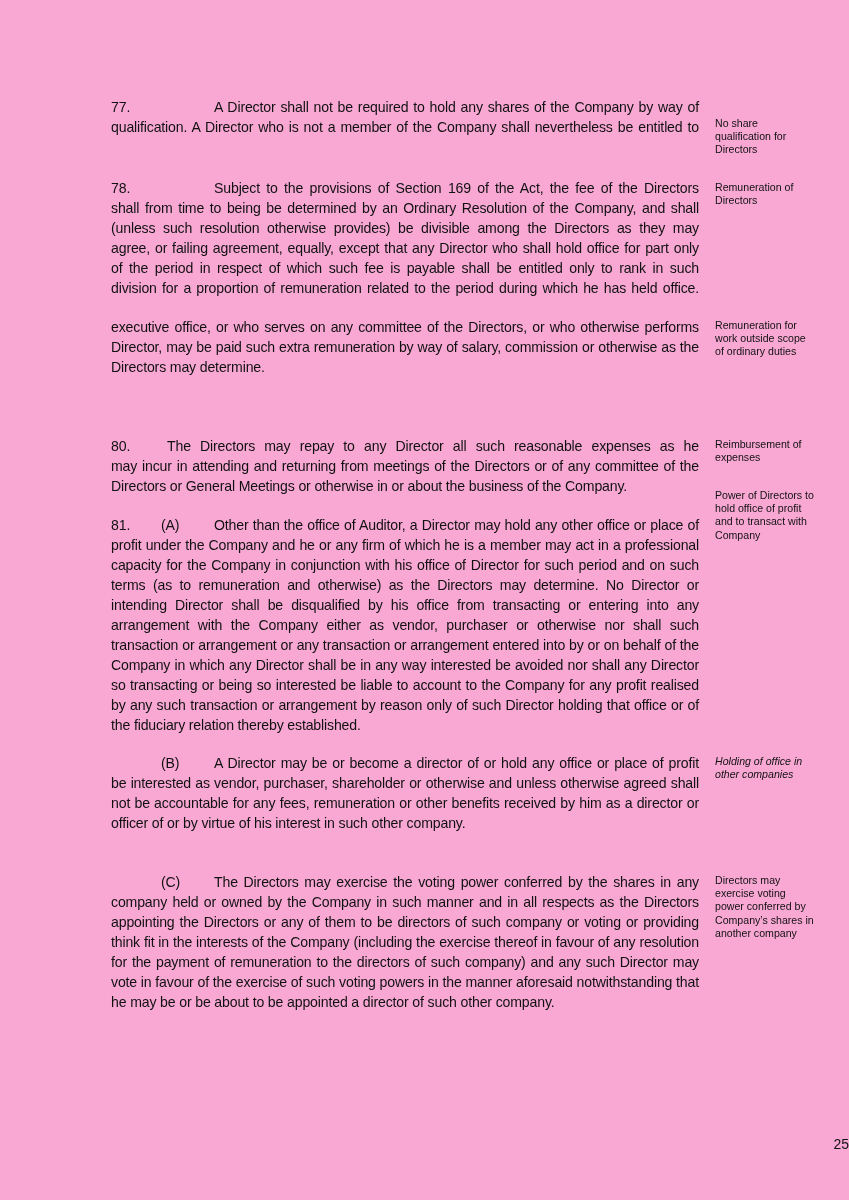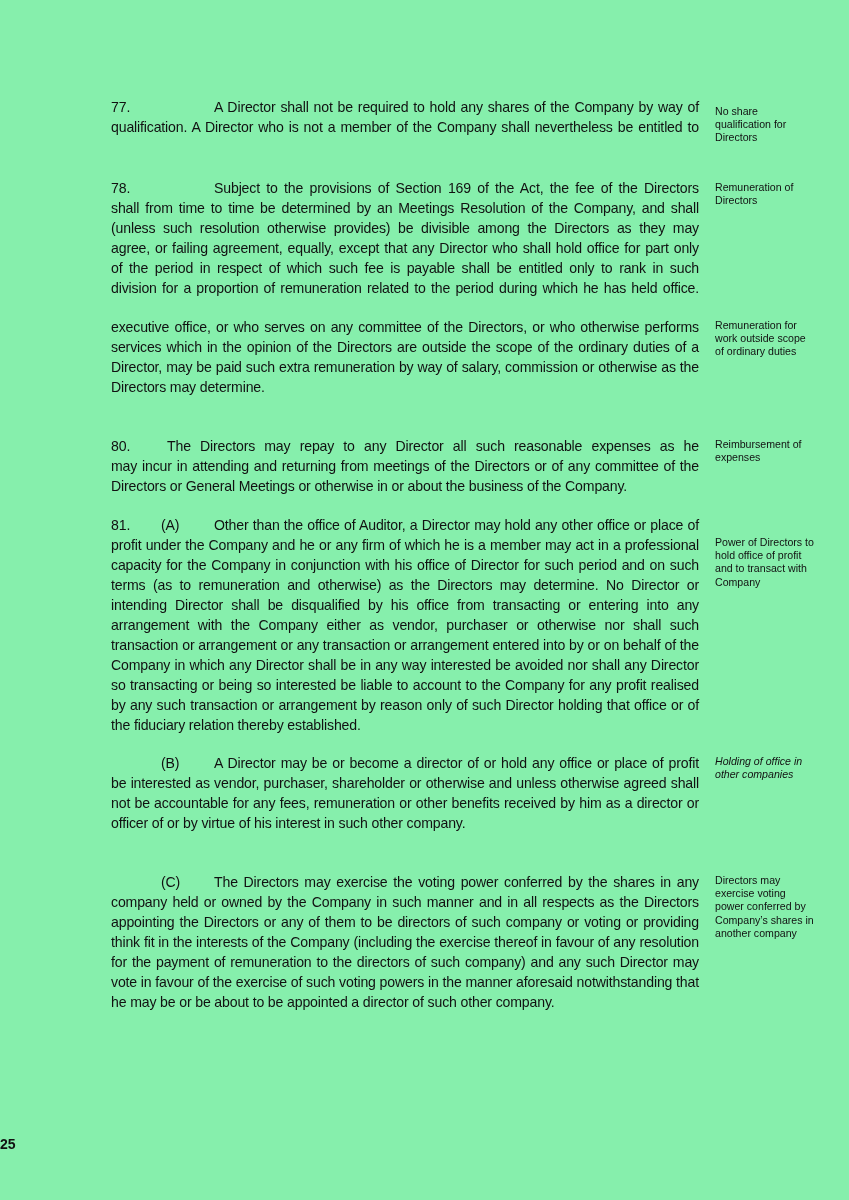--- a/index.html
+++ b/index.html
@@ -1,77 +1,76 @@
 <!DOCTYPE html>
 <html><head>
   <meta charset="utf-8">
   <style>
     html, body { margin: 0; padding: 0; background: #ffffff; }
     body { width: 849px; height: 1200px; position: relative; overflow: hidden; color: #111; }
-    .page { position: absolute; left: 0; top: 0; width: 849px; height: 1200px; background: #86efac; }
+    .page { position: absolute; left: 0; top: 0; width: 849px; height: 1200px; background: #f9a8d4; }
     .clause { position: absolute; left: 111px; width: 588px; }
     .body-line {
       display: block; height: 20px; line-height: 20px;
       font-family: "Liberation Sans", sans-serif; font-size: 14.1px;
       white-space: nowrap; text-align: justify; text-align-last: justify;
       letter-spacing: -0.15px;
     }
     .body-line.last { text-align-last: left; }
     .first-line { position: relative; }
     .num { position: absolute; left: 0; top: 0; }
     .sub { position: absolute; top: 0; }
     .lead-text { display: block; text-align: justify; text-align-last: justify; }
     .note {
       position: absolute; left: 715px; width: 130px;
       font-family: "Liberation Sans", sans-serif; font-size: 10.6px; line-height: 13.2px;
       color: #111;
     }
     .note span { display: block; white-space: nowrap; }
     .page-number {
-      position: absolute; left: 0; width: 849px; top: 1136px; text-align: left;
-      font-family: "Liberation Sans", sans-serif; font-size: 14px; font-weight: bold;
+      position: absolute; left: 0; width: 849px; top: 1136px; text-align: right;
+      font-family: "Liberation Sans", sans-serif; font-size: 14px;
     }
   </style>
 </head>
 <body>
 
 <div class="page">
 
   <div class="clause" style="top:97px;">
     <div class="body-line first-line">
       <span class="num">77.</span>
       <span class="lead-text" style="margin-left:103px;">A Director shall not be required to hold any shares of the Company by way of</span>
     </div>
     <span class="body-line">qualification.  A Director who is not a member of the Company shall nevertheless be entitled to</span>
   </div>
-  <div class="note" style="top:105px;">
+  <div class="note" style="top:117px;">
     <span>No share</span>
     <span>qualification for</span>
     <span>Directors</span>
   </div>
 
   <div class="clause" style="top:178px;">
     <div class="body-line first-line">
       <span class="num">78.</span>
       <span class="lead-text" style="margin-left:103px;">Subject to the provisions of Section 169 of the Act, the fee of the Directors</span>
     </div>
-    <span class="body-line">shall from time to time be determined by an Meetings Resolution of the Company, and shall</span>
+    <span class="body-line">shall from time to being be determined by an Ordinary Resolution of the Company, and shall</span>
     <span class="body-line">(unless such resolution otherwise provides) be divisible among the Directors as they may</span>
     <span class="body-line">agree, or failing agreement, equally, except that any Director who shall hold office for part only</span>
     <span class="body-line">of the period in respect of which such fee is payable shall be entitled only to rank in such</span>
     <span class="body-line">division for a proportion of remuneration related to the period during which he has held office.</span>
   </div>
   <div class="note" style="top:181px;">
     <span>Remuneration of</span>
     <span>Directors</span>
   </div>
 
   <div class="clause" style="top:317px;">
     <span class="body-line">executive office, or who serves on any committee of the Directors, or who otherwise performs</span>
-    <span class="body-line">services which in the opinion of the Directors are outside the scope of the ordinary duties of a</span>
     <span class="body-line">Director, may be paid such extra remuneration by way of salary, commission or otherwise as the</span>
     <span class="body-line last">Directors may determine.</span>
   </div>
   <div class="note" style="top:319px;">
     <span>Remuneration for</span>
     <span>work outside scope</span>
     <span>of ordinary duties</span>
   </div>
 
   <div class="clause" style="top:436px;">
@@ -97,21 +96,21 @@
     <span class="body-line">capacity for the Company in conjunction with his office of Director for such period and on such</span>
     <span class="body-line">terms (as to remuneration and otherwise) as the Directors may determine.  No Director or</span>
     <span class="body-line">intending Director shall be disqualified by his office from transacting or entering into any</span>
     <span class="body-line">arrangement with the Company either as vendor, purchaser or otherwise nor shall such</span>
     <span class="body-line">transaction or arrangement or any transaction or arrangement entered into by or on behalf of the</span>
     <span class="body-line">Company in which any Director shall be in any way interested be avoided nor shall any Director</span>
     <span class="body-line">so transacting or being so interested be liable to account to the Company for any profit realised</span>
     <span class="body-line">by any such transaction or arrangement by reason only of such Director holding that office or of</span>
     <span class="body-line last">the fiduciary relation thereby established.</span>
   </div>
-  <div class="note" style="top:536px;">
+  <div class="note" style="top:489px;">
     <span>Power of Directors to</span>
     <span>hold office of profit</span>
     <span>and to transact with</span>
     <span>Company</span>
   </div>
 
   <div class="clause" style="top:753px;">
     <div class="body-line first-line">
       <span class="sub" style="left:50px;">(B)</span>
       <span class="lead-text" style="margin-left:103px;">A Director may be or become a director of or hold any office or place of profit</span>

